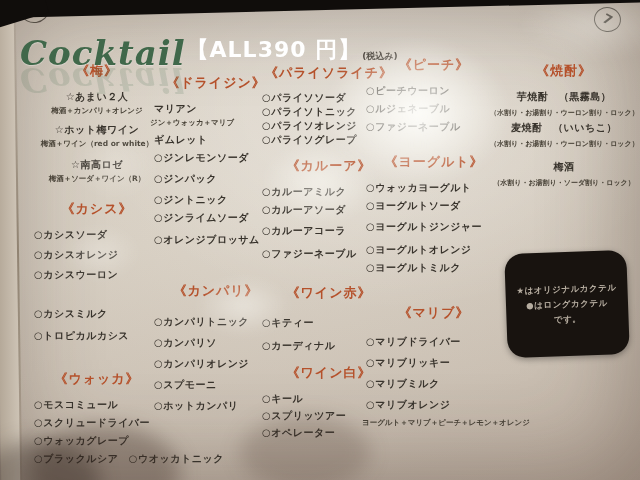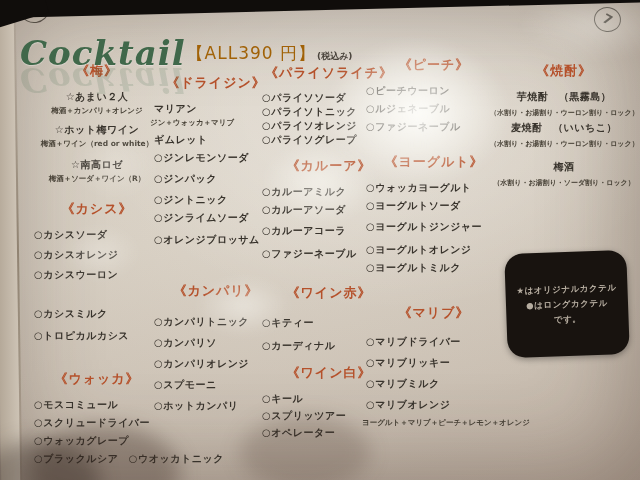--- a/index.html
+++ b/index.html
@@ -25,21 +25,21 @@
   
   #title-block{position:absolute;left:20px;top:22px;height:48px;display:flex;
     align-items:flex-end;gap:1px;z-index:3;}
   .title-wrap{position:relative;}
   .title-main{font-family:"DejaVu Serif","Liberation Serif",serif;font-style:italic;
     font-weight:700;font-size:34px;line-height:1;color:#40684a;letter-spacing:1px;
     text-shadow:0 1px 1px rgba(255,255,255,0.35);}
   .title-mirror{position:absolute;left:0;top:27px;font-family:"DejaVu Serif","Liberation Serif",serif;
     font-style:italic;font-weight:700;font-size:34px;line-height:1;color:#40684a;
     letter-spacing:1px;transform:scaleY(-1);opacity:0.15;filter:blur(0.6px);pointer-events:none;}
-  .price{font-size:17px;font-weight:400;color:#a16207;letter-spacing:1px;padding-bottom:5px;}
+  .price{font-size:22px;font-weight:700;color:#ffffff;letter-spacing:1px;padding-bottom:5px;}
   .tax{font-size:9px;font-weight:600;color:#4a443c;padding-bottom:7px;}
   
   .menu-col{position:absolute;z-index:2;color:var(--ink,#38332c);}
   .sec-header{font-size:13px;font-weight:700;color:var(--accent,#b5512b);
     text-align:center;letter-spacing:1px;margin-bottom:9px;white-space:nowrap;}
   .sec{margin-top:0;}
   .row{margin-bottom:2px;}
   .item{font-size:10px;font-weight:600;letter-spacing:0.5px;line-height:16px;
     white-space:nowrap;padding-left:8px;}
   .item-sub{font-size:7.5px;font-weight:600;color:#474136;white-space:nowrap;

